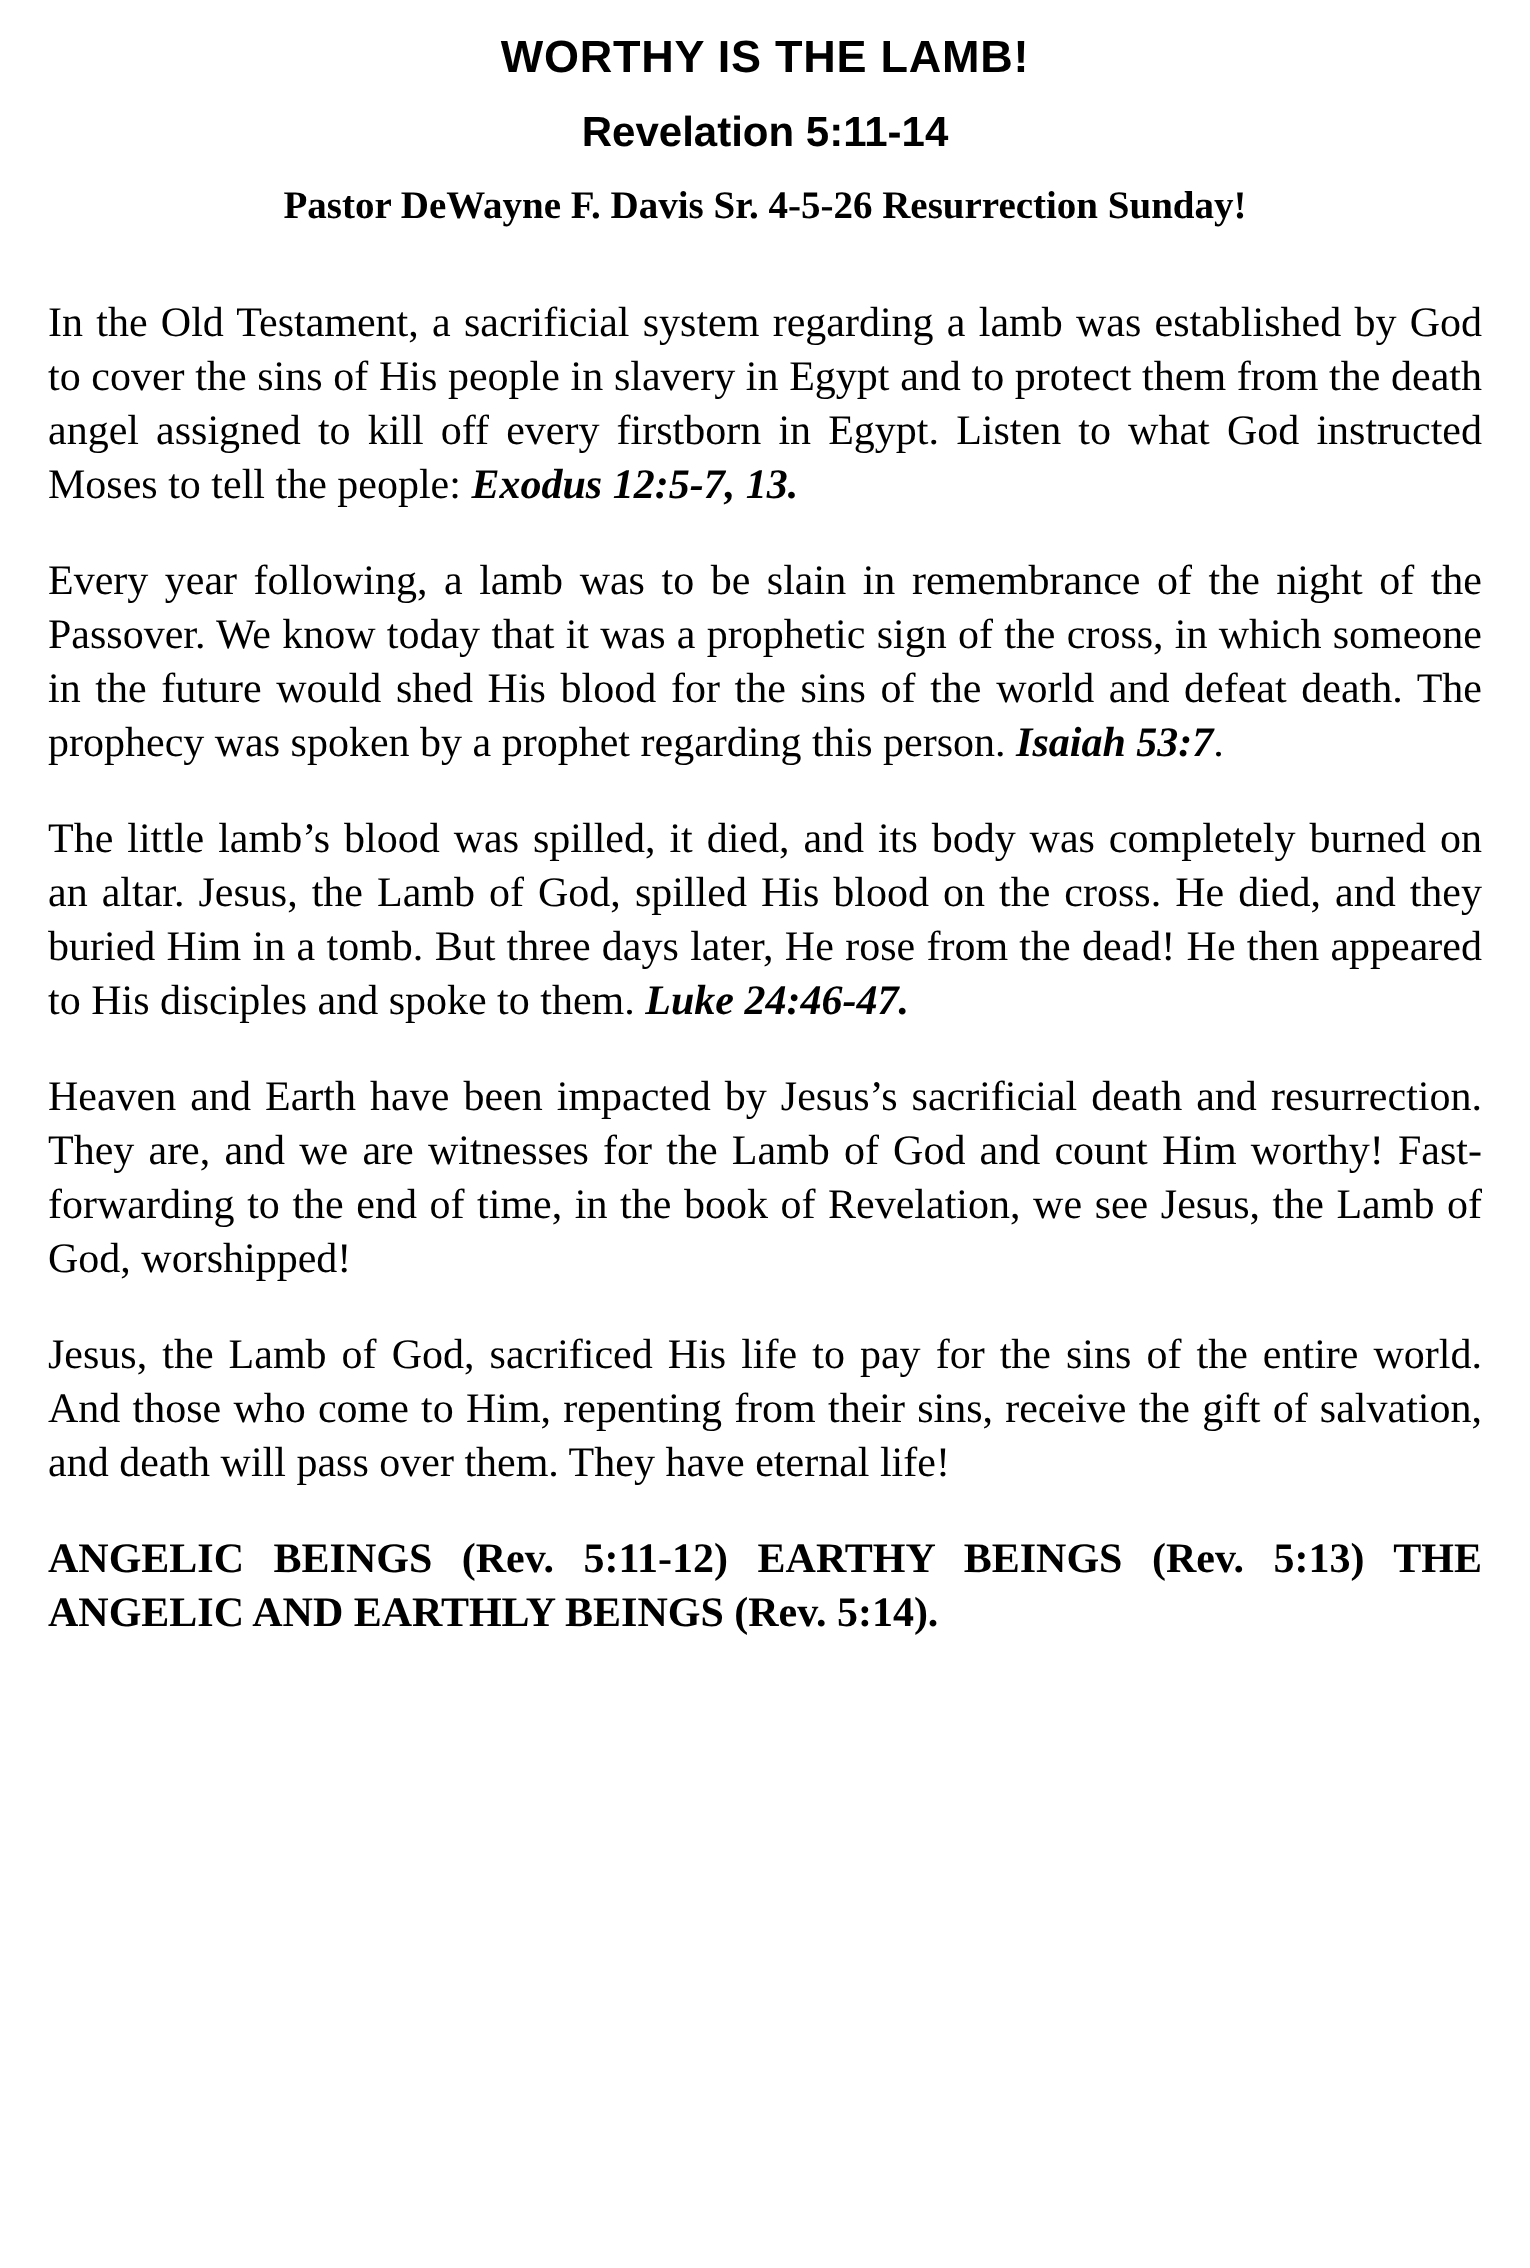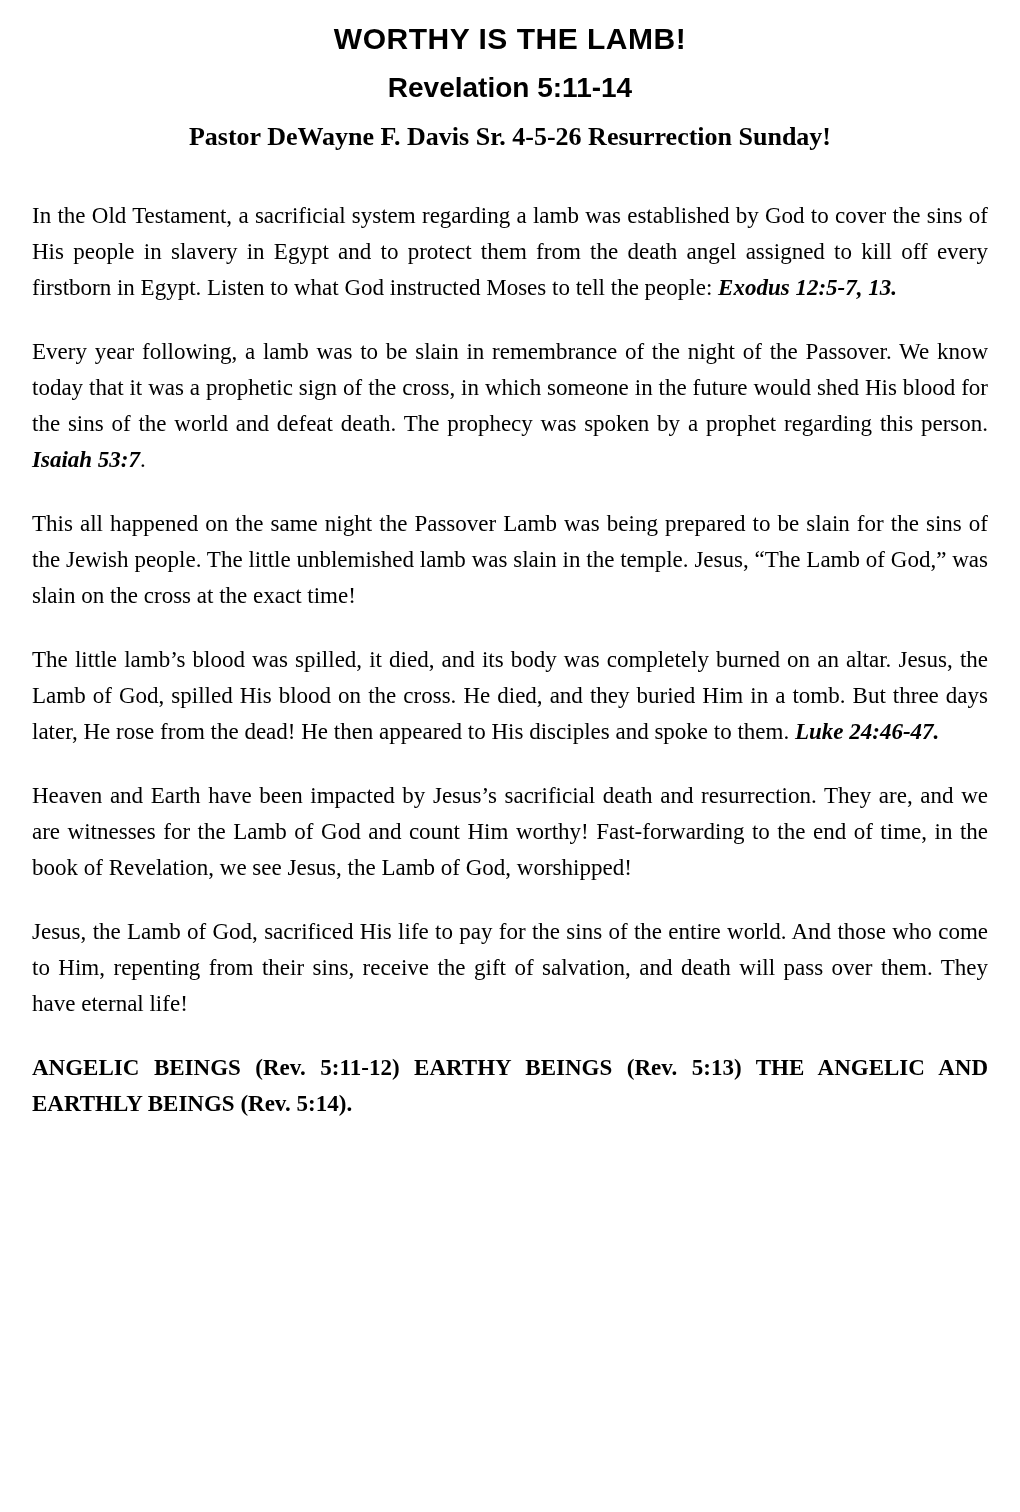--- a/index.html
+++ b/index.html
@@ -35,21 +35,21 @@
   }
   .byline {
     font-family: "Liberation Serif", serif;
     font-weight: bold;
     font-size: 26px;
     line-height: 34px;
     margin: 0;
   }
   .doc-body { margin-top: 44px; }
   .para {
-    font-size: 23px;
+    font-size: 28px;
     line-height: 36px;
     text-align: justify;
     margin: 0 0 28px 0;
   }
   .para:last-child { margin-bottom: 0; }
   .run-normal { font-weight: normal; font-style: normal; }
   .run-bold-italic { font-weight: bold; font-style: italic; }
   .run-bold { font-weight: bold; font-style: normal; }
 </style>
 </head>
@@ -58,19 +58,18 @@
 <div class="page">
   <div class="doc-header">
     <p class="title">WORTHY IS THE LAMB!</p>
     <p class="subtitle">Revelation 5:11-14</p>
     <p class="byline">Pastor DeWayne F. Davis Sr. 4-5-26 Resurrection Sunday!</p>
   </div>
   <div class="doc-body">
 
   <p class="para"><span class="run-normal">In the Old Testament, a sacrificial system regarding a lamb was established by God to cover the sins of His people in slavery in Egypt and to protect them from the death angel assigned to kill off every firstborn in Egypt. Listen to what God instructed Moses to tell the people: </span><span class="run-bold-italic">Exodus 12:5-7, 13.</span></p>
       <p class="para"><span class="run-normal">Every year following, a lamb was to be slain in remembrance of the night of the Passover. We know today that it was a prophetic sign of the cross, in which someone in the future would shed His blood for the sins of the world and defeat death. The prophecy was spoken by a prophet regarding this person. </span><span class="run-bold-italic">Isaiah 53:7</span><span class="run-normal">.</span></p>
-      <p class="para"><span class="run-normal">This all happened on the same night the Passover Lamb was being prepared to be slain for the sins of the Jewish people. The little unblemished lamb was slain in the temple. Jesus, “The Lamb of God,” was slain on the cross at the exact time!</span></p>
       <p class="para"><span class="run-normal">The little lamb’s blood was spilled, it died, and its body was completely burned on an altar. Jesus, the Lamb of God, spilled His blood on the cross. He died, and they buried Him in a tomb. But three days later, He rose from the dead! He then appeared to His disciples and spoke to them. </span><span class="run-bold-italic">Luke 24:46-47.</span></p>
       <p class="para"><span class="run-normal">Heaven and Earth have been impacted by Jesus’s sacrificial death and resurrection. They are, and we are witnesses for the Lamb of God and count Him worthy! Fast-forwarding to the end of time, in the book of Revelation, we see Jesus, the Lamb of God, worshipped!</span></p>
       <p class="para"><span class="run-normal">Jesus, the Lamb of God, sacrificed His life to pay for the sins of the entire world. And those who come to Him, repenting from their sins, receive the gift of salvation, and death will pass over them. They have eternal life!</span></p>
       <p class="para"><span class="run-bold">ANGELIC BEINGS (Rev. 5:11-12) EARTHY BEINGS (Rev. 5:13) THE ANGELIC AND EARTHLY BEINGS (Rev. 5:14).</span></p>
     </div>
 </div>
 
 </body></html>

